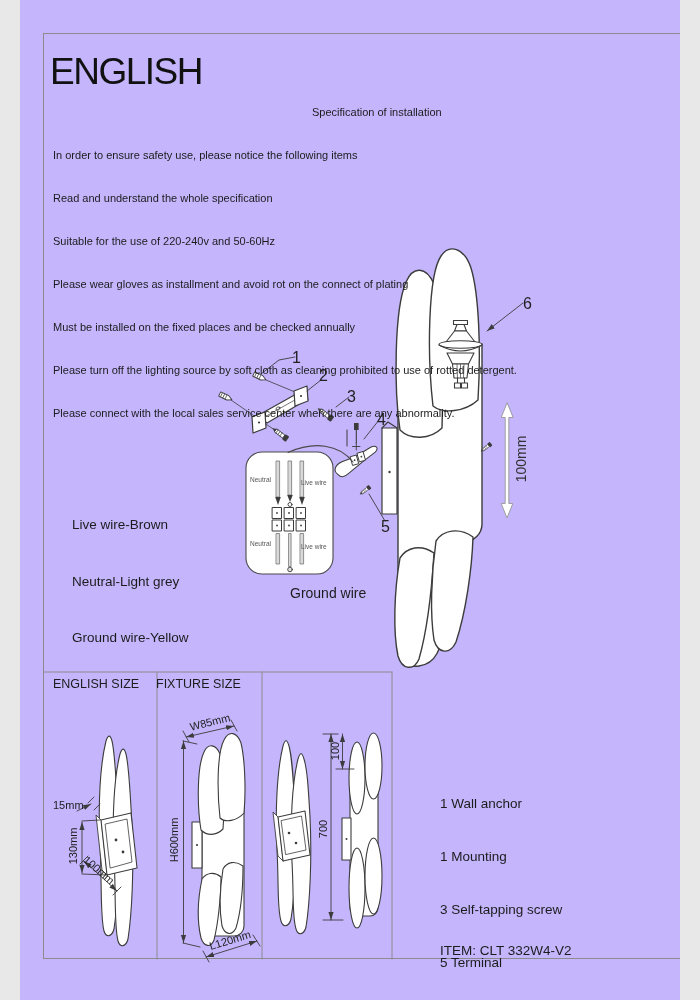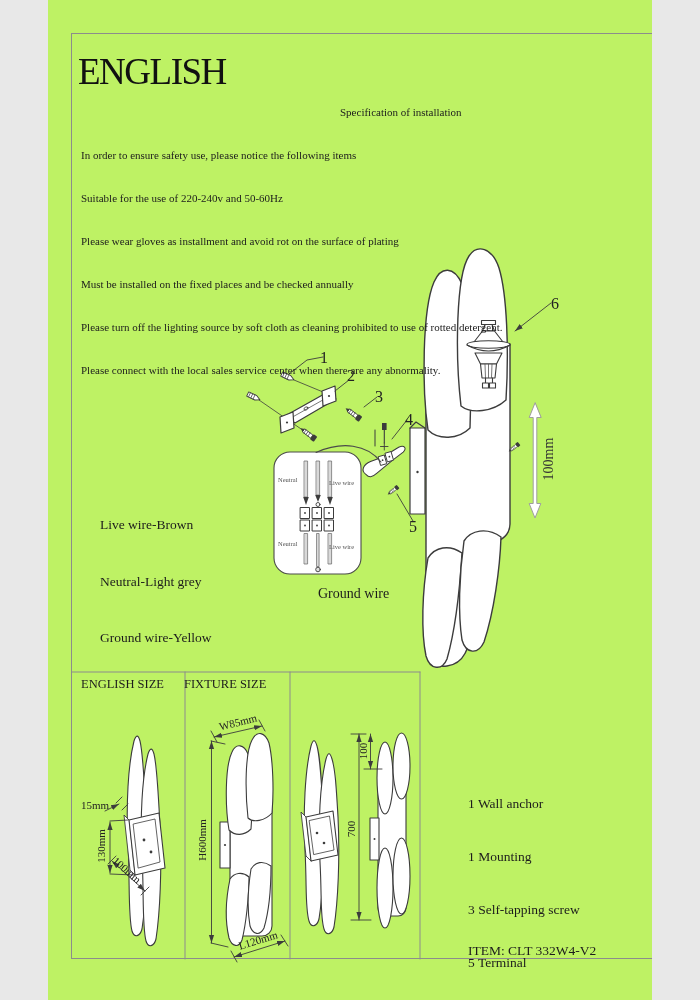--- a/index.html
+++ b/index.html
@@ -1,18 +1,18 @@
 <!DOCTYPE html>
 <html><head>
 <meta charset="utf-8">
 <style>
   html,body { margin:0; padding:0; background:#e8e8e8; }
   .page {
-    position:relative; width:604px; height:1000px; background:#bef264;
-    font-family:Liberation Serif, serif; color:#1c1c1c;
+    position:relative; width:660px; height:1000px; background:#c4b5fd;
+    font-family:Liberation Sans, sans-serif; color:#1c1c1c;
     overflow:hidden; margin:0 auto;
   }
   .border {
     position:absolute; left:23px; top:33px; width:652px; height:926px;
     border:1px solid #8c8c8c; box-sizing:border-box;
   }
   svg.art { position:absolute; left:0; top:0; }
   .t  { position:absolute; white-space:pre; line-height:1.25; }
   .rc { position:absolute; white-space:pre; transform:translate(-50%,-50%) rotate(var(--r,0deg)); }
   .title { font-size:37px; letter-spacing:-1.5px; color:#111; }
@@ -233,22 +233,23 @@
         <line x1="316" y1="769" x2="334" y2="769"></line>
       </g>
     </g>
   </svg>
 
   <div class="t title" style="left:30px; top:49px;">ENGLISH</div>
 
   <div class="t spec" style="left:292px; top:106px;">Specification of installation</div>
   <div class="t spec speclines" style="left:33px; top:121px;">
     <div>In order to ensure safety use, please notice the following items</div>
+    <div>Read and understand the whole specification</div>
     <div>Suitable for the use of 220-240v and 50-60Hz</div>
-    <div>Please wear gloves as installment and avoid rot on the surface of plating</div>
+    <div>Please wear gloves as installment and avoid rot on the connect of plating</div>
     <div>Must be installed on the fixed places and be checked annually</div>
     <div>Please turn off the lighting source by soft cloth as cleaning prohibited to use of rotted detergent.</div>
     <div>Please connect with the local sales service center when there are any abnormality.</div>
   </div>
 
   <div class="t legend" style="left:52px; top:483px;">
     <div>Live wire-Brown</div>
     <div>Neutral-Light grey</div>
     <div>Ground wire-Yellow</div>
   </div>

